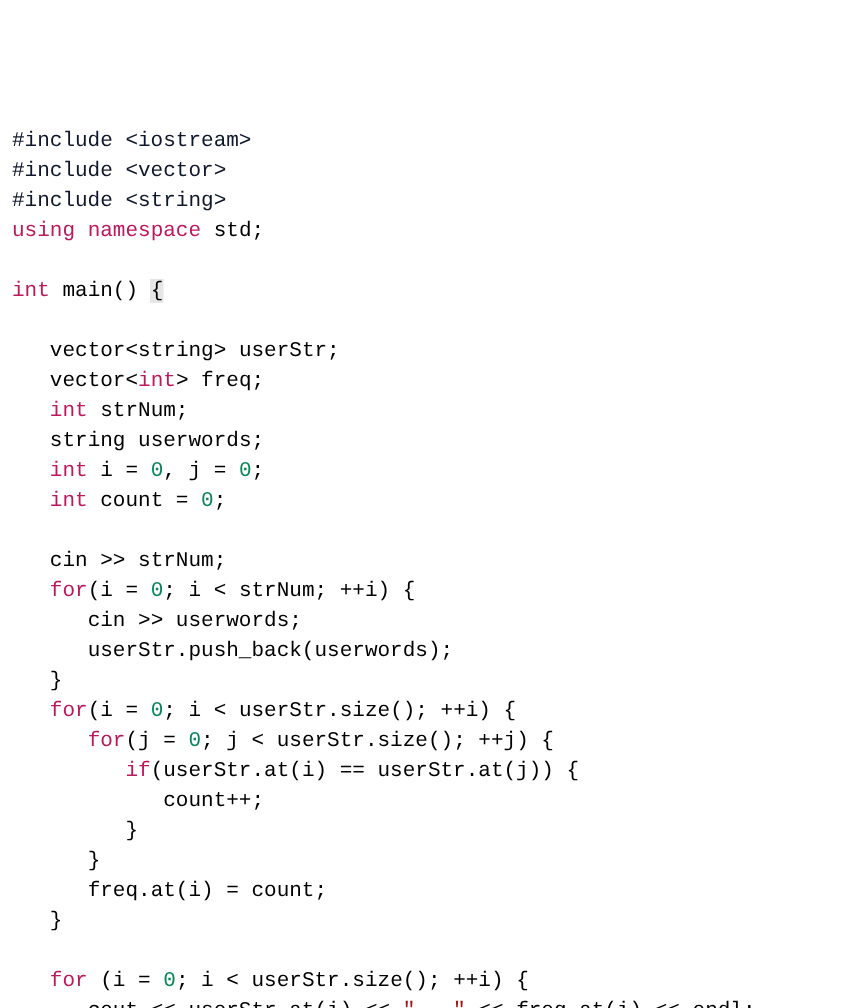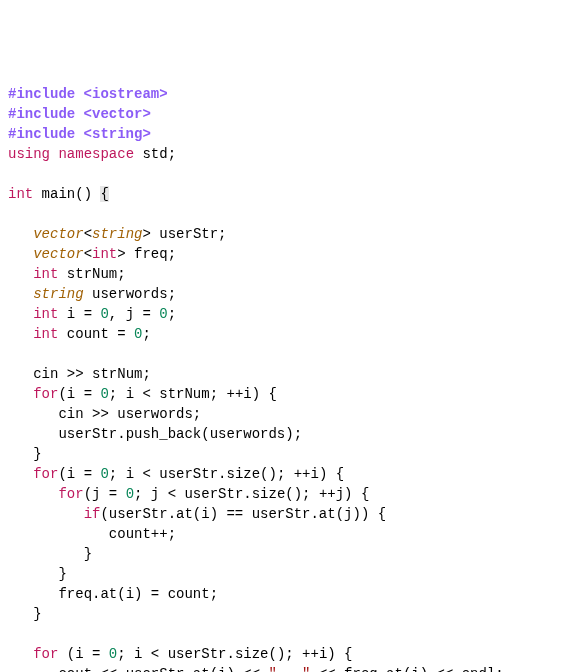--- a/index.html
+++ b/index.html
@@ -7,23 +7,23 @@
     font-family: Consolas, "Courier New", monospace;
     font-size: 14px;
     line-height: 20px;
     background: #ffffff;
     color: #000000;
     padding: 4px 8px;
     white-space: pre;
     width: 574px;
   }
   .code-line { display: block; min-height: 20px; }
-  .preproc { color: #8b5cf6; font-weight: bold; }
+  .preproc { color: #0f172a; }
   .keyword { color: #be185d; }
-  .type { color: #a16207; font-style: italic; }
+  .type { color: #000000; }
   .num { color: #098658; }
   .str { color: #a31515; }
   .brace-hl { background: #e6e6e6; }
 </style>
 </head>
 <body>
 
 
 
 <div id="code-container"><div class="code-line"><span class="preproc">#include &lt;iostream&gt;</span></div><div class="code-line"><span class="preproc">#include &lt;vector&gt;</span></div><div class="code-line"><span class="preproc">#include &lt;string&gt;</span></div><div class="code-line"><span class="keyword">using</span><span> </span><span class="keyword">namespace</span><span> std;</span></div><div class="code-line"></div><div class="code-line"><span class="keyword">int</span><span> main() </span><span class="brace-hl">{</span></div><div class="code-line"></div><div class="code-line">   <span class="type">vector</span><span>&lt;</span><span class="type">string</span><span>&gt; userStr;</span></div><div class="code-line">   <span class="type">vector</span><span>&lt;</span><span class="keyword">int</span><span>&gt; freq;</span></div><div class="code-line">   <span class="keyword">int</span><span> strNum;</span></div><div class="code-line">   <span class="type">string</span><span> userwords;</span></div><div class="code-line">   <span class="keyword">int</span><span> i = </span><span class="num">0</span><span>, j = </span><span class="num">0</span><span>;</span></div><div class="code-line">   <span class="keyword">int</span><span> count = </span><span class="num">0</span><span>;</span></div><div class="code-line"></div><div class="code-line">   <span>cin &gt;&gt; strNum;</span></div><div class="code-line">   <span class="keyword">for</span><span>(i = </span><span class="num">0</span><span>; i &lt; strNum; ++i) {</span></div><div class="code-line">      <span>cin &gt;&gt; userwords;</span></div><div class="code-line">      <span>userStr.push_back(userwords);</span></div><div class="code-line">   <span>}</span></div><div class="code-line">   <span class="keyword">for</span><span>(i = </span><span class="num">0</span><span>; i &lt; userStr.size(); ++i) {</span></div><div class="code-line">      <span class="keyword">for</span><span>(j = </span><span class="num">0</span><span>; j &lt; userStr.size(); ++j) {</span></div><div class="code-line">         <span class="keyword">if</span><span>(userStr.at(i) == userStr.at(j)) {</span></div><div class="code-line">            <span>count++;</span></div><div class="code-line">         <span>}</span></div><div class="code-line">      <span>}</span></div><div class="code-line">      <span>freq.at(i) = count;</span></div><div class="code-line">   <span>}</span></div><div class="code-line"></div><div class="code-line">   <span class="keyword">for</span><span> (i = </span><span class="num">0</span><span>; i &lt; userStr.size(); ++i) {</span></div><div class="code-line">      <span>cout &lt;&lt; userStr.at(i) &lt;&lt; </span><span class="str">" - "</span><span> &lt;&lt; freq.at(i) &lt;&lt; endl;</span></div></div>

